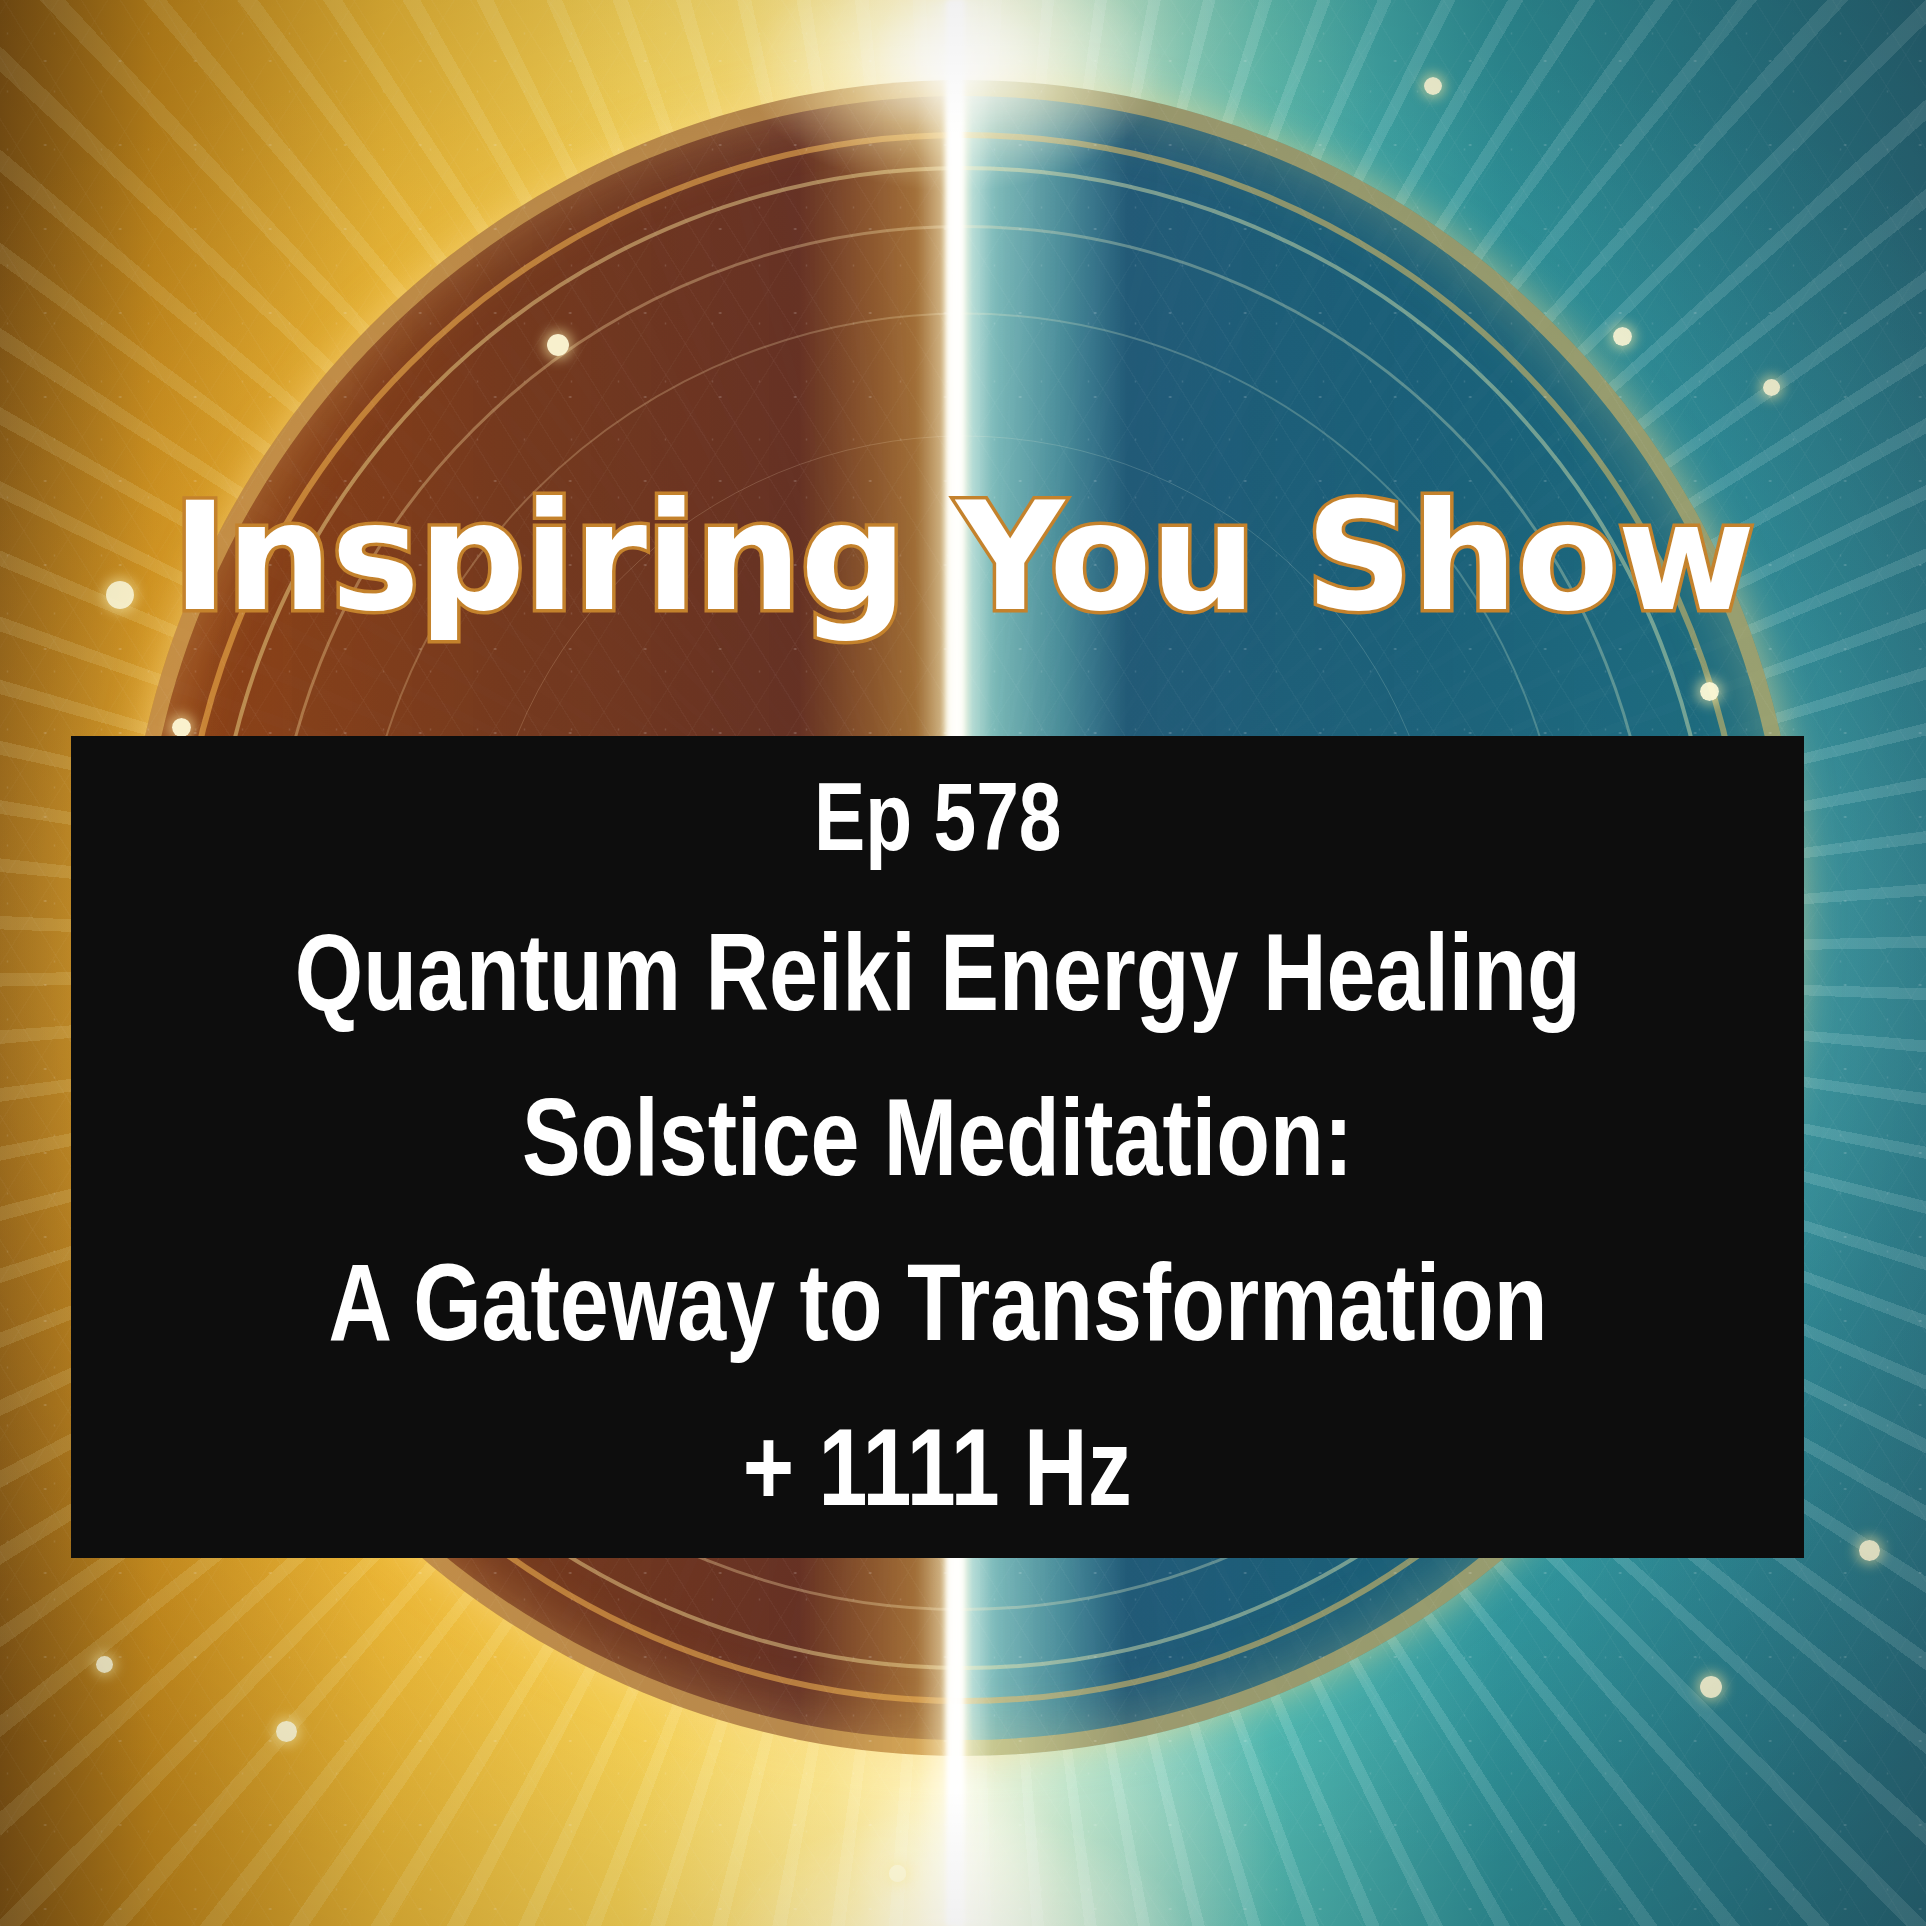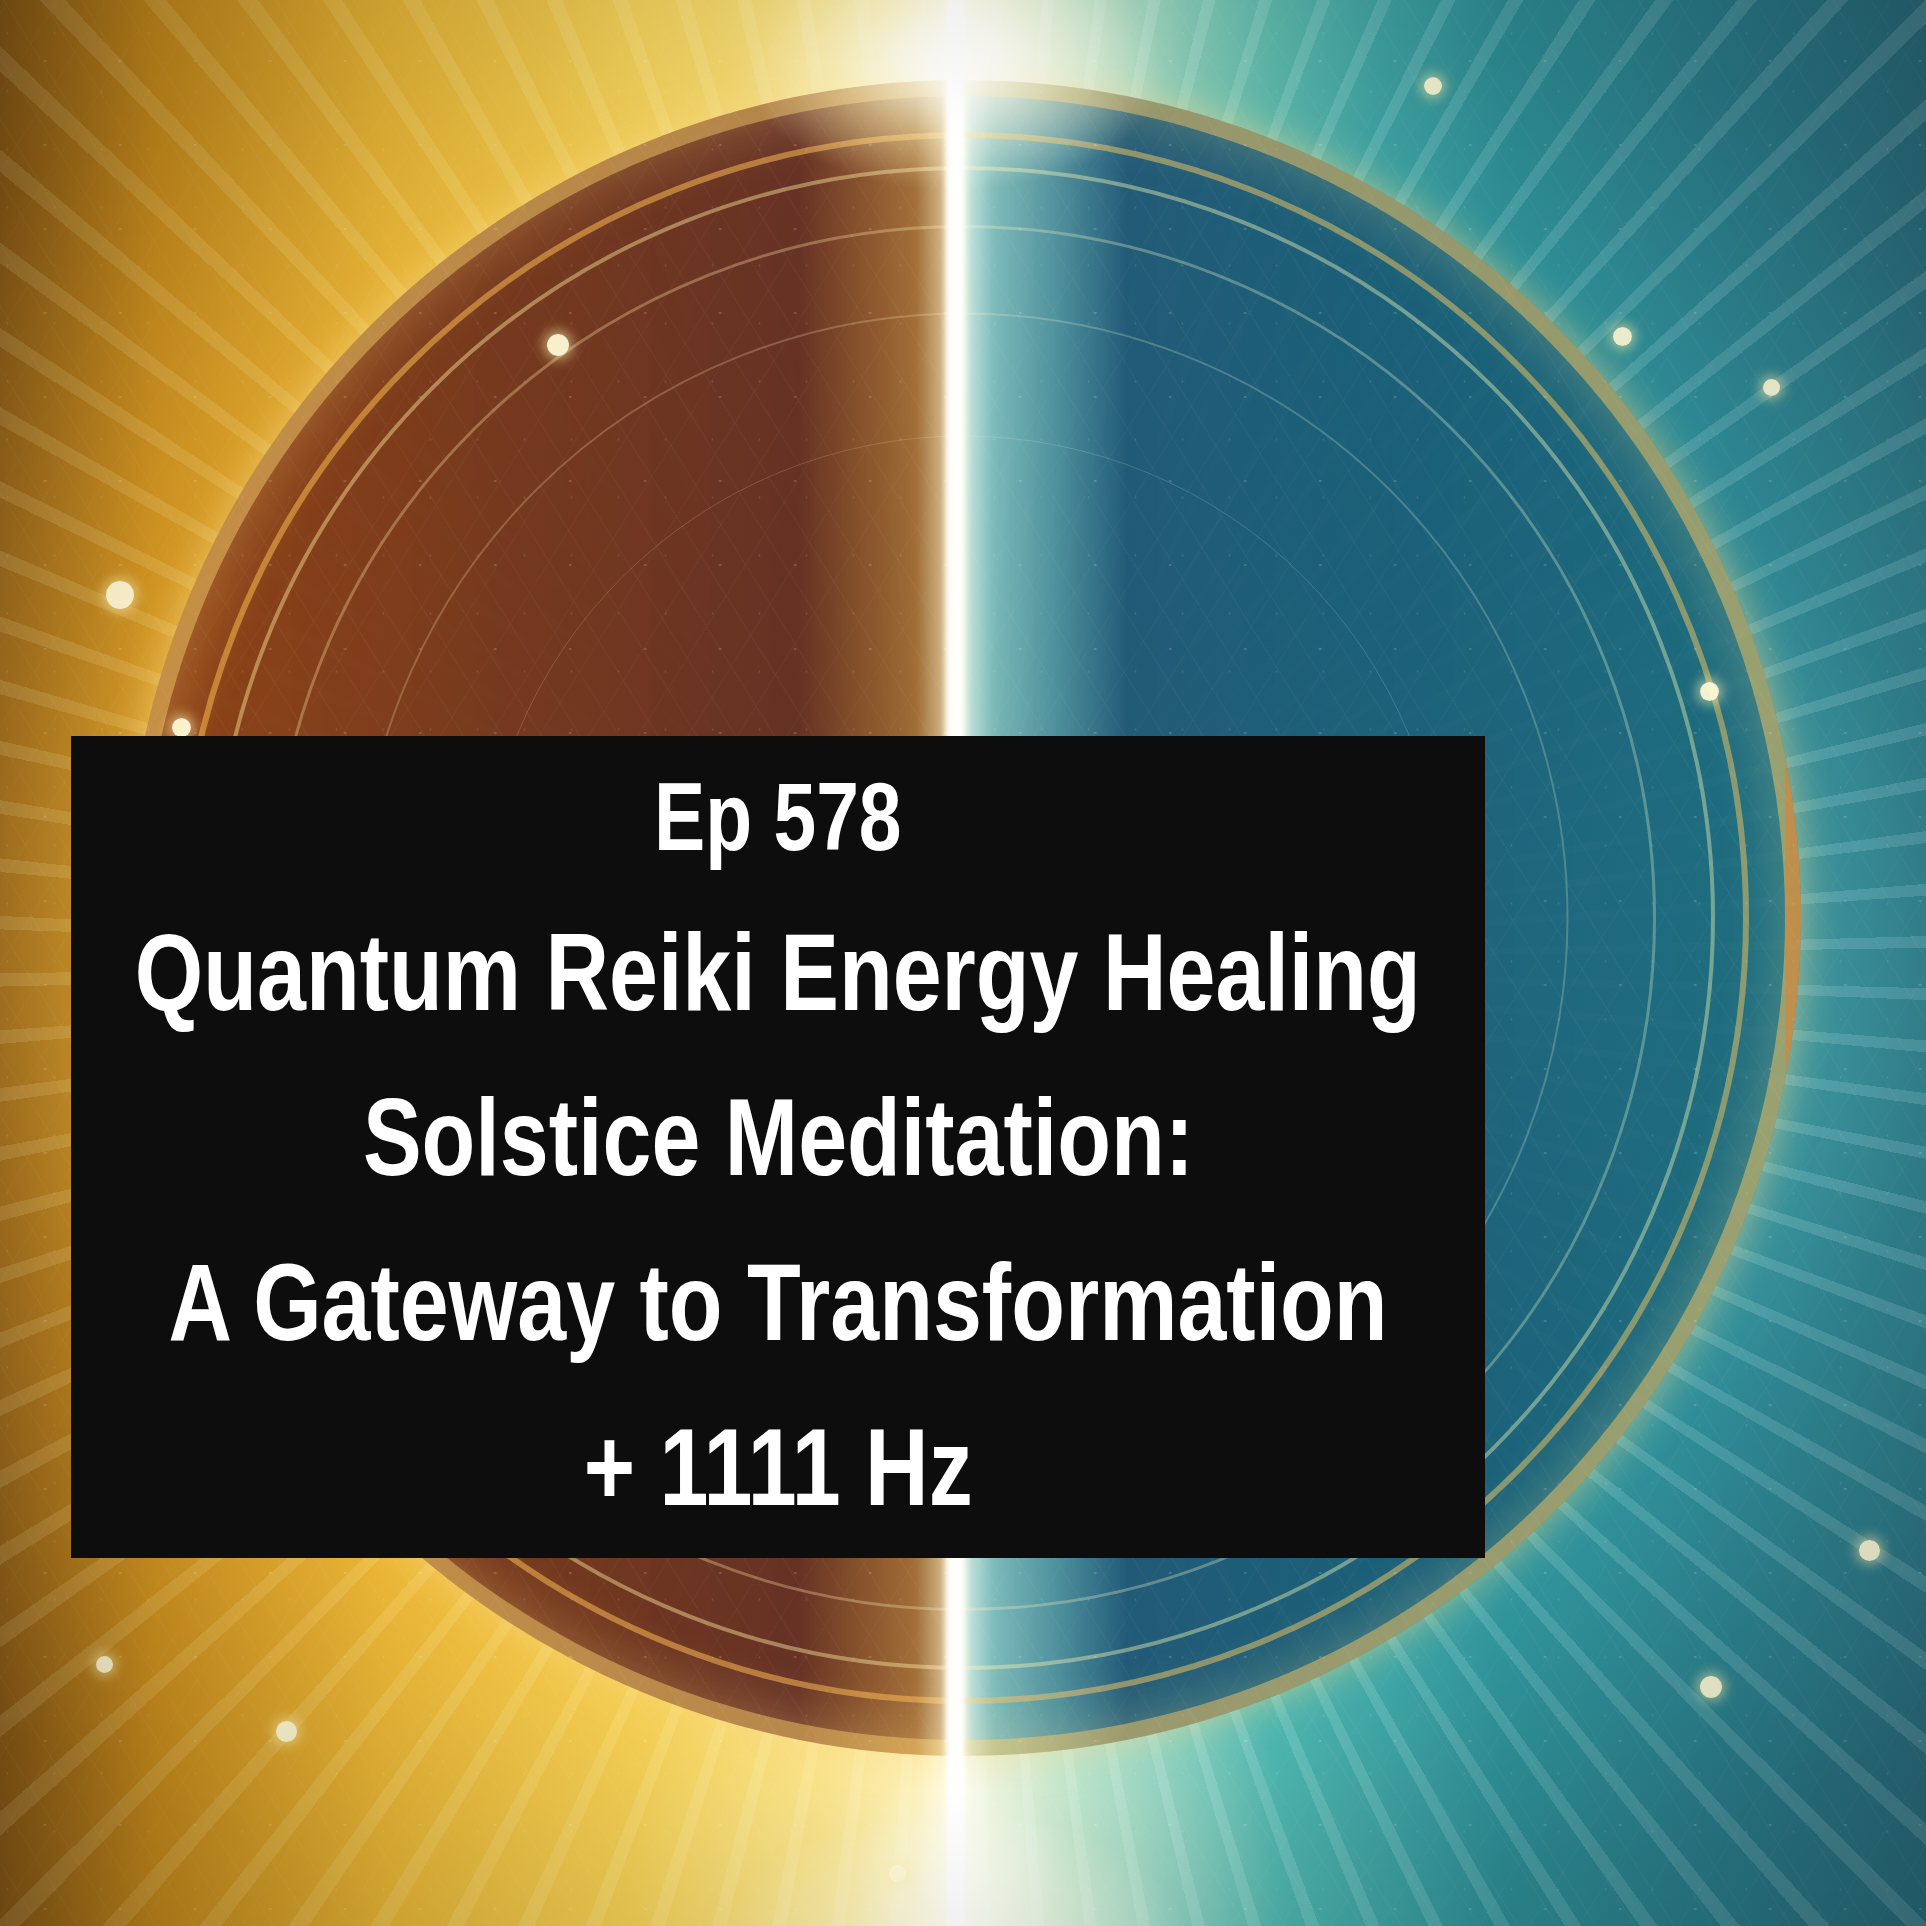--- a/index.html
+++ b/index.html
@@ -168,21 +168,21 @@
     color:#ffffff;
     -webkit-text-stroke:7px #c4822c;
     paint-order:stroke fill;
     white-space:nowrap;
     font-family:"DejaVu Sans","Liberation Sans",sans-serif;
   }
 
   
   .panel{
     position:absolute;
-    left:71px;top:736px;width:1414px;height:822px;
+    left:71px;top:736px;width:1733px;height:822px;
     background:#0d0d0d;
     display:flex;flex-direction:column;
     align-items:center;justify-content:center;
     padding:0 27px;box-sizing:border-box;
   }
   .panel-line{
     color:#ffffff;
     font-weight:700;
     text-align:center;
     white-space:nowrap;
@@ -232,20 +232,21 @@
   <div class="spark" style="left:1424px; top:77px;  width:18px;height:18px;"></div>
   <div class="spark" style="left:1700px; top:682px; width:19px;height:19px;"></div>
   <div class="spark" style="left:1859px; top:1540px; width:20.5px;height:20.5px;"></div>
   <div class="spark" style="left:1700px; top:1676px; width:22px;height:22px;"></div>
   <div class="spark" style="left:276px;  top:1721px; width:20.5px;height:20.5px;"></div>
   <div class="spark" style="left:96px;  top:1656px; width:16.7px;height:16.7px;"></div>
   <div class="spark" style="left:889px; top:1865px; width:16.7px;height:16.7px;"></div>
 
   <div class="layer vignette"></div>
 
+  <div class="show-title">Inspiring You Show</div>
 
   <div class="panel">
     <div class="panel-line l-ep">Ep 578</div>
     <div class="panel-line l-1">Quantum Reiki Energy Healing</div>
     <div class="panel-line l-2">Solstice Meditation:</div>
     <div class="panel-line l-3">A Gateway to Transformation</div>
     <div class="panel-line l-4">+ 1111 Hz</div>
   </div>
 
 </div>

